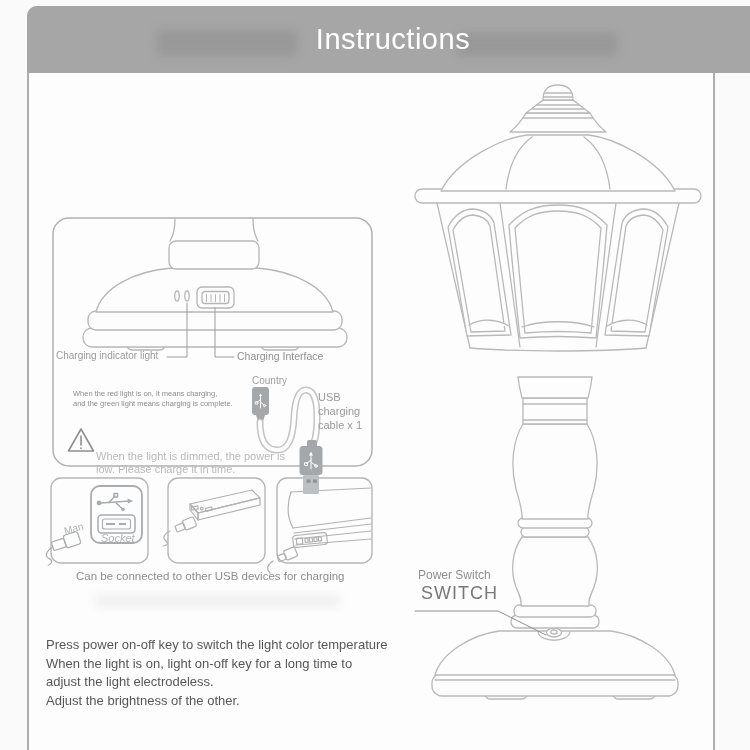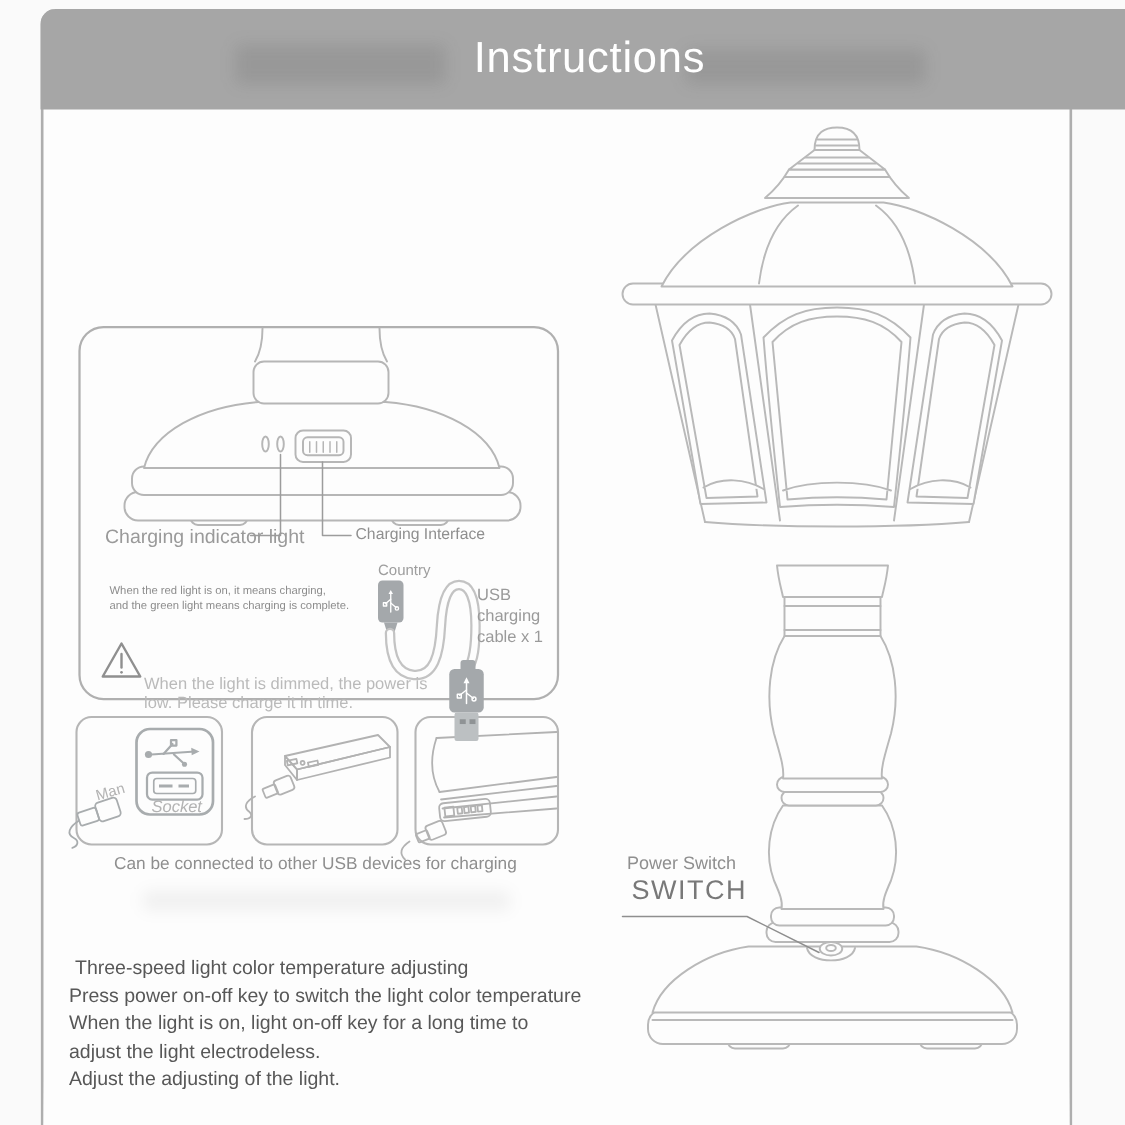--- a/index.html
+++ b/index.html
@@ -25,21 +25,21 @@
     color:#ffffff; font-size:29px; letter-spacing:0.5px; font-weight:400;
     position:relative; z-index:2;
   }
   .wm { position:absolute; background:rgba(80,80,80,0.16); filter:blur(5px); border-radius:4px; z-index:1; }
   .wm1 { left:130px; top:24px; width:140px; height:26px; }
   .wm2 { left:430px; top:27px; width:160px; height:23px; }
   .wm3 { position:absolute; left:95px; top:594px; width:245px; height:13px;
          background:rgba(0,0,0,0.05); filter:blur(5px); border-radius:4px; }
   svg { position:absolute; }
   .txt { position:absolute; white-space:nowrap; }
-  .label-indicator { left:70px; top:350px; width:96px; font-size:13px; color:#9a9a9a; text-align:left; }
+  .label-indicator { left:56px; top:350px; width:96px; font-size:10px; color:#9a9a9a; text-align:left; }
   .label-interface { left:237px; top:350px; font-size:10.5px; color:#8f8f8f; }
   .label-country   { left:252px; top:375px; font-size:10px; color:#9e9e9e; }
   .label-cable     { left:318px; top:390px; width:62px; font-size:11px; color:#9a9a9a;
                      line-height:14px; white-space:normal; }
   .note-red  { left:73px; top:389px; font-size:7.5px; color:#8c8c8c; line-height:9.5px; }
   .note-warn { left:96px; top:450px; font-size:11px; color:#bababa; line-height:12.5px; }
   .label-man { left:64px; top:523px; font-size:10px; color:#b3b3b3; transform:rotate(-16deg); }
   .label-socket { left:101px; top:533px; width:34px; font-size:11px; color:#b3b3b3;
                   line-height:11px; white-space:normal; word-break:break-all;font-style:italic; }
   .caption { left:76px; top:570px; font-size:11.5px; color:#8e8e8e; }
@@ -288,18 +288,17 @@
 
 <div class="txt label-man">Man</div>
 <div class="txt label-socket">Socket</div>
 <div class="txt caption">Can be connected to other USB devices for charging</div>
 <div class="wm3"></div>
 
 <div class="txt ps-small">Power Switch</div>
 <div class="txt ps-big">SWITCH</div>
 
 <div class="usage">
-  <div class="line first">Three-speed light color temperature adjusting</div>
   <div class="line">Press power on-off key to switch the light color temperature</div>
   <div class="line">When the light is on, light on-off key for a long time to</div>
   <div class="line">adjust the light electrodeless.</div>
-  <div class="line">Adjust the adjusting of the light.</div>
+  <div class="line">Adjust the brightness of the other.</div>
 </div>
 
 </body></html>

